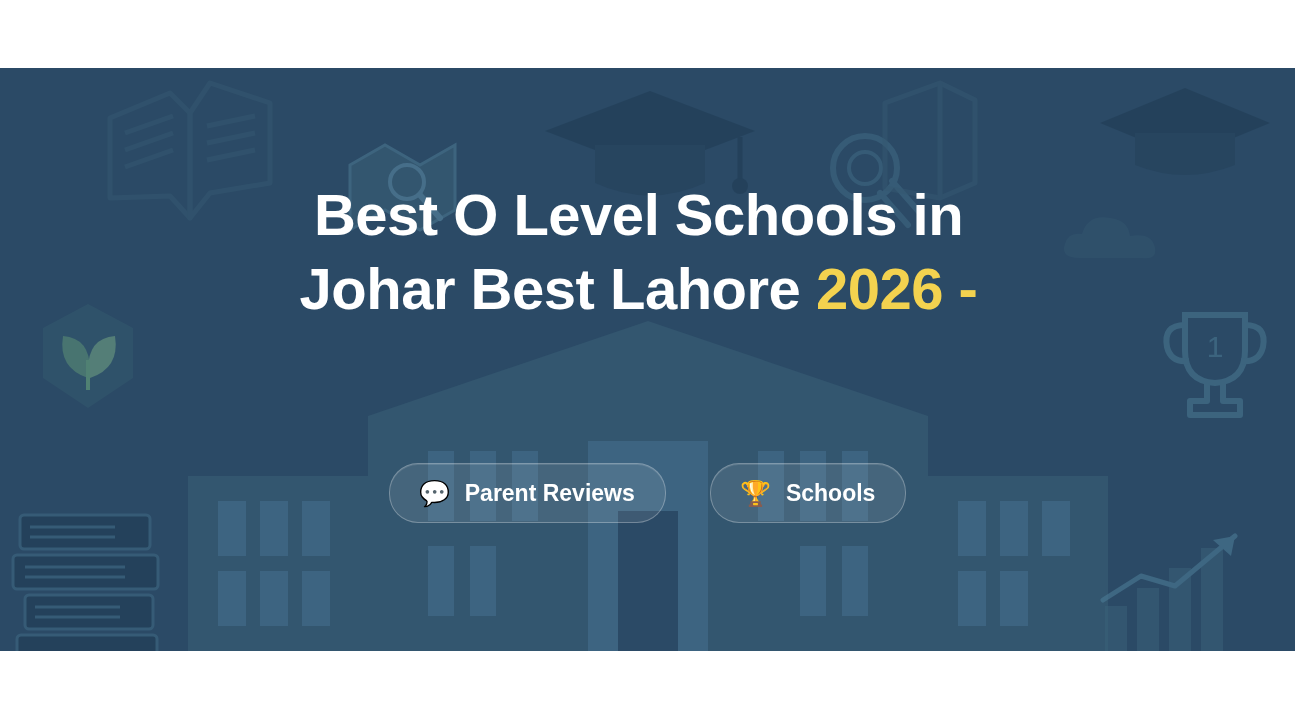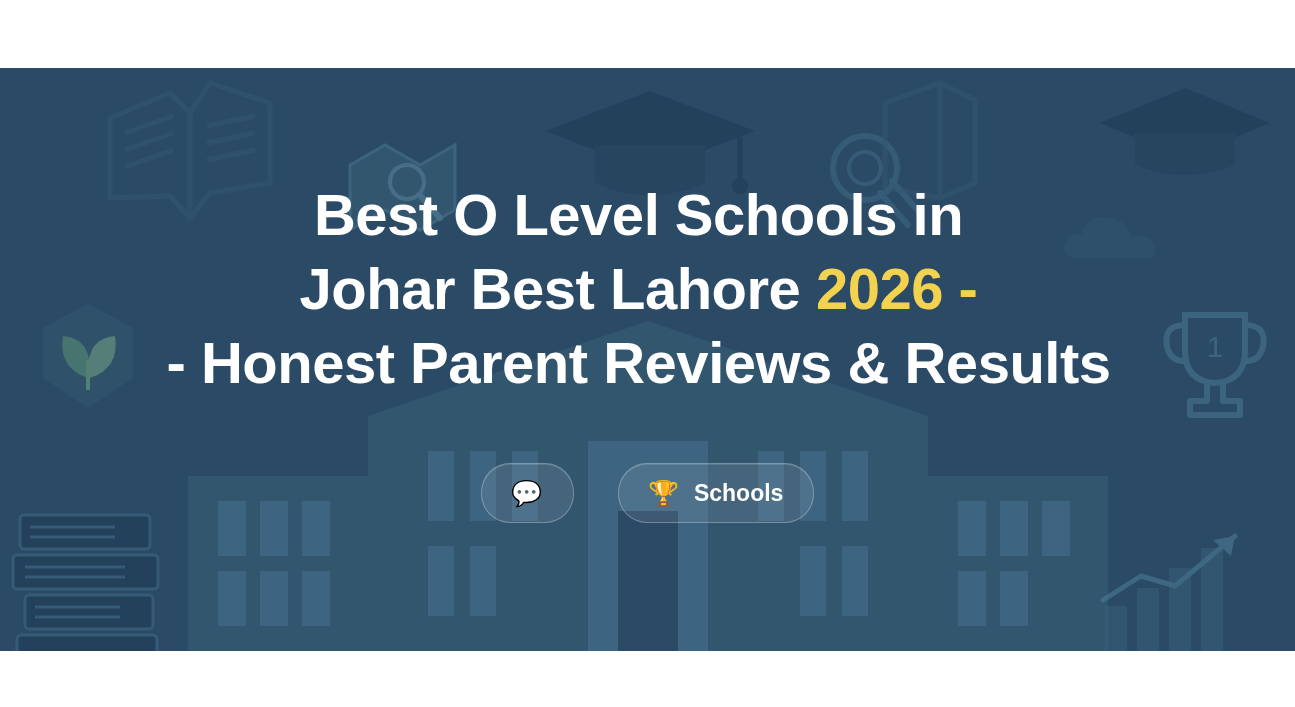--- a/index.html
+++ b/index.html
@@ -230,26 +230,26 @@
       <path d="M8 72 L46 48 L80 58 L140 8" fill="none" stroke="#4e7f99" stroke-width="5" stroke-linecap="round" stroke-linejoin="round"></path>
       <polygon points="140,8 118,12 136,28" fill="#4e7f99"></polygon>
     </svg>
 
     <div class="headline">
       <div>Best O Level Schools in</div>
       <div>
         <span>Johar Best Lahore</span>
         <span class="accent">2026 -</span>
       </div>
-      <div>- Honest Parent Reviews &amp; Results</div>
     </div>
 
     <div class="pill-row">
       <div class="pill">
         <span class="emoji">💬</span>
+        <span class="pill-label">Parent Reviews</span>
       </div>
       <div class="pill">
         <span class="emoji">🏆</span>
         <span class="pill-label">Schools</span>
       </div>
     </div>
 
   </div>
 </div>
 

